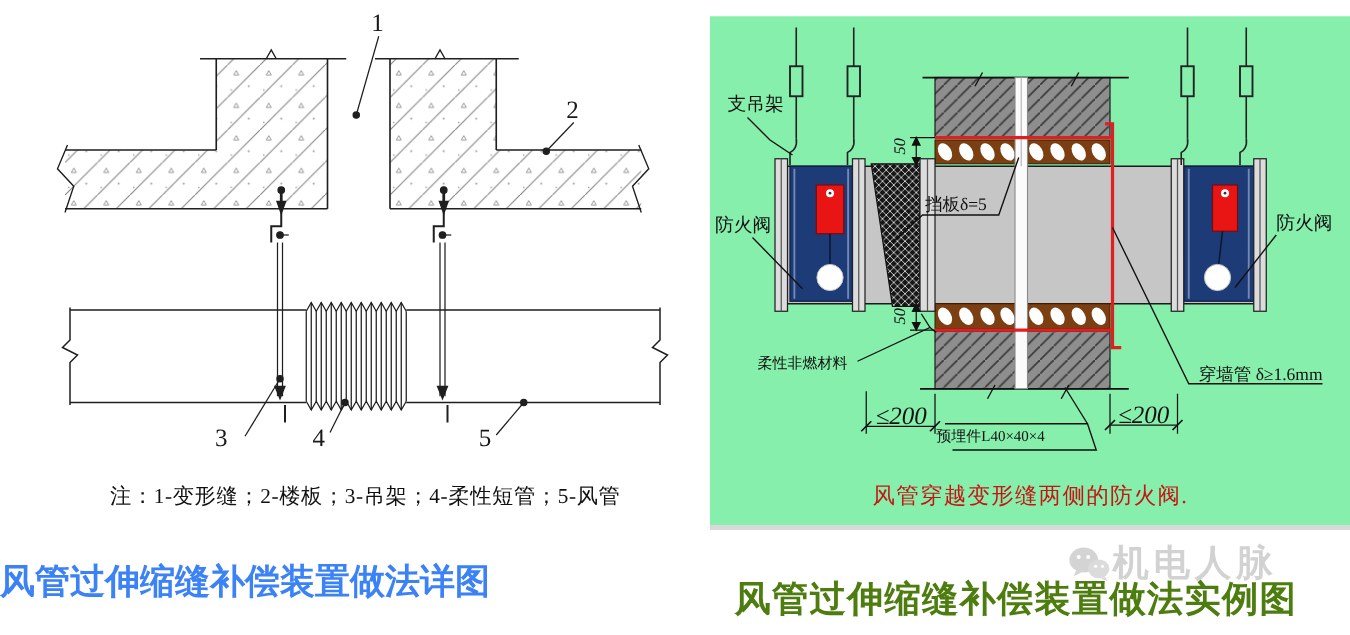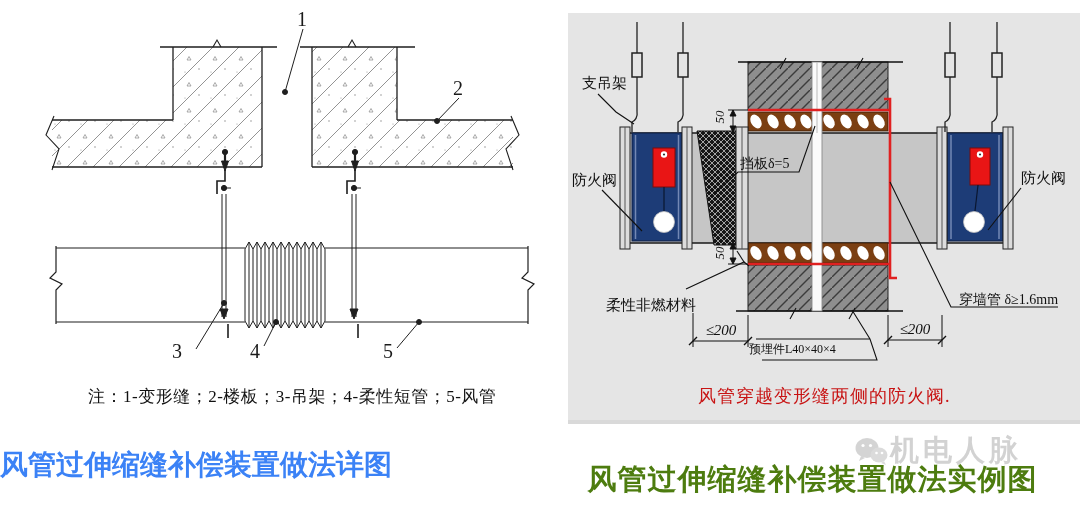--- a/index.html
+++ b/index.html
@@ -6,23 +6,23 @@
   .stage{position:relative;width:1080px;height:508px;background:#ffffff;overflow:hidden;
          font-family:"Liberation Serif","DejaVu Serif",serif;}
   .abs{position:absolute;white-space:nowrap;}
   svg{display:block;}
   
   .callout{font-size:20px;color:#1a1a1a;}
   .note{left:88px;top:385px;font-size:17px;color:#111;letter-spacing:0.5px;}
   .caption-left{left:0;top:446px;width:540px;font-size:28px;font-weight:bold;color:#3b82f6;}
   .caption-right{left:545px;top:460px;width:535px;text-align:center;font-size:29px;font-weight:bold;color:#4d7c0f;letter-spacing:1px;}
   
-  .panel{position:absolute;left:568px;top:13px;width:512px;height:407px;background:#e5e5e5;border-bottom:4px solid #d9d9d9;}
+  .panel{position:absolute;left:568px;top:13px;width:512px;height:407px;background:#86efac;border-bottom:4px solid #d9d9d9;}
   .panel .lbl{position:absolute;font-size:15px;color:#101010;white-space:nowrap;}
-  .panel .dim{font-size:15px;font-style:italic;text-align:center;}
+  .panel .dim{font-size:20px;font-style:italic;text-align:center;}
   .rot90{transform:rotate(-90deg);transform-origin:center;}
   .redcap{position:absolute;left:130px;top:371px;font-size:18px;font-weight:normal;color:#c81414;letter-spacing:1px;}
   .watermark{left:852px;top:431px;z-index:6;opacity:0.78;display:flex;align-items:center;}
   .watermark span{font-size:29px;color:#c6c6c6;letter-spacing:4px;font-weight:bold;}
 </style>
 </head>
 <body>
 
 <div class="stage">
 
@@ -248,21 +248,21 @@
         <path d="M146,181 L170,159 H231 L247,113"></path>
         <path d="M322,169 L383,294 H490"></path>
         <path d="M188,326 H302 L309,347 H194 M302,326 L284,297"></path>
       </g>
     </svg>
 
     <div class="lbl" style="left:14px;top:61px">支吊架</div>
     <div class="lbl" style="left:4px;top:158px">防火阀</div>
     <div class="lbl" style="left:453px;top:156px">防火阀</div>
     <div class="lbl" style="left:172px;top:142px;font-size:14px">挡板δ=5</div>
-    <div class="lbl" style="left:38px;top:283px;font-size:15px">柔性非燃材料</div>
+    <div class="lbl" style="left:38px;top:269px;font-size:12px">柔性非燃材料</div>
     <div class="lbl" style="left:391px;top:278px;font-size:14px">穿墙管 δ≥1.6mm</div>
     <div class="lbl" style="left:181px;top:328px;font-size:12px">预埋件L40×40×4</div>
     <div class="lbl dim" style="left:126px;top:309px;width:54px">≤200</div>
     <div class="lbl dim" style="left:320px;top:308px;width:54px">≤200</div>
     <div class="lbl dim rot90" style="left:140px;top:97px;width:22px;height:14px;font-size:13px">50</div>
     <div class="lbl dim rot90" style="left:140px;top:233px;width:22px;height:14px;font-size:13px">50</div>
     <div class="redcap">风管穿越变形缝两侧的防火阀.</div>
   </div>
 
   <div class="abs caption-right">风管过伸缩缝补偿装置做法实例图</div>

